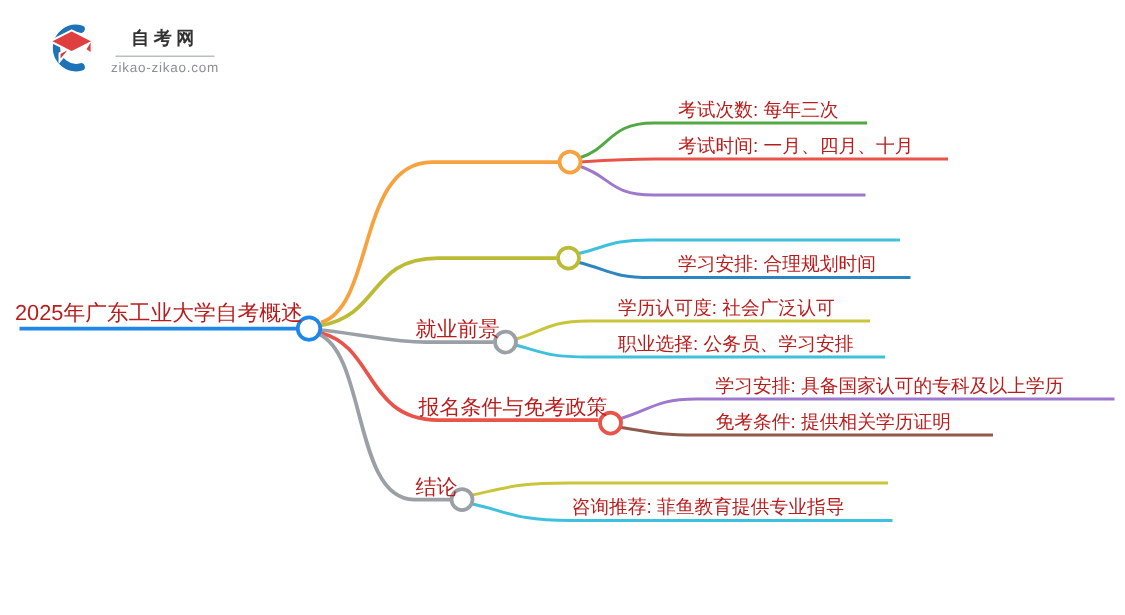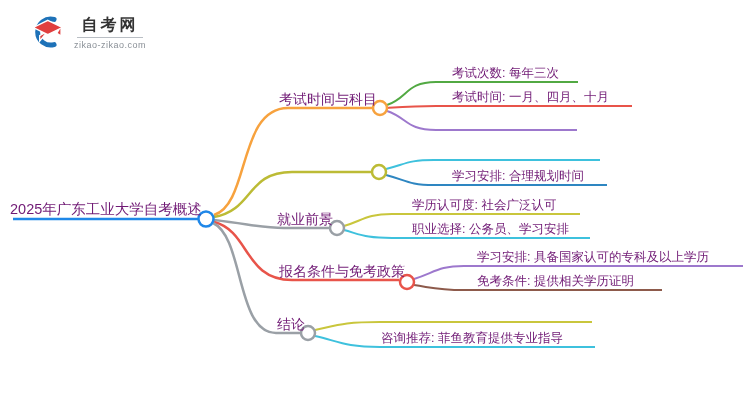--- a/index.html
+++ b/index.html
@@ -1,28 +1,28 @@
 <!DOCTYPE html>
 <html><head>
 <meta charset="utf-8">
 <style>
   html,body{margin:0;padding:0;background:#fff;}
   #stage{
     position:relative;width:750px;height:410px;background:#ffffff;overflow:hidden;
     font-family:"Liberation Sans","DejaVu Sans",sans-serif;
   }
   #wires{position:absolute;left:0;top:0;width:750px;height:410px;}
-  .lbl{position:absolute;color:#701a75;white-space:nowrap;}
+  .lbl{position:absolute;color:#b91c1c;white-space:nowrap;}
   .root-lbl{font-size:14.5px;line-height:16px;}
   .b-lbl{font-size:14px;line-height:16px;}
   .c-lbl{font-size:12.5px;line-height:15px;}
   
   #logo{position:absolute;left:28px;top:13px;display:flex;align-items:center;}
   #logo .txtcol{margin-left:10px;display:flex;flex-direction:column;align-items:center;}
-  #logo .brand{font-size:16px;font-weight:bold;color:#333;letter-spacing:3px;line-height:20px;}
+  #logo .brand{font-size:12px;font-weight:bold;color:#333;letter-spacing:3px;line-height:20px;}
   #logo .rule{width:66px;height:1px;background:#b9bec4;margin:2px 0 2px 0;}
   #logo .domain{font-size:9px;color:#8a9097;letter-spacing:0.5px;}
 </style>
 </head>
 <body>
 
 <div id="stage">
 
   <div id="logo">
     <svg width="36" height="38" viewBox="0 0 40 42">
@@ -67,21 +67,20 @@
     <circle cx="206" cy="219" r="7.5" fill="#fff" stroke-width="2.5" stroke="#1f87e8"></circle>
     <circle cx="380" cy="108" r="7" fill="#fff" stroke-width="2.5" stroke="#f7a23e"></circle>
     <circle cx="379" cy="172" r="7" fill="#fff" stroke-width="2.5" stroke="#bcbb35"></circle>
     <circle cx="337" cy="228" r="7" fill="#fff" stroke-width="2.5" stroke="#9aa0a6"></circle>
     <circle cx="407" cy="282" r="7" fill="#fff" stroke-width="2.5" stroke="#e8544a"></circle>
     <circle cx="308" cy="333" r="7" fill="#fff" stroke-width="2.5" stroke="#9aa0a6"></circle>
   </svg>
 
   <div class="lbl root-lbl" style="left:10px;top:201px;width:188px;text-align:right;">2025年广东工业大学自考概述</div>
 
-  <div class="lbl b-lbl" style="left:279px;top:91px;">考试时间与科目</div>
   <div class="lbl b-lbl" style="left:277px;top:211px;">就业前景</div>
   <div class="lbl b-lbl" style="left:279px;top:263px;">报名条件与免考政策</div>
   <div class="lbl b-lbl" style="left:277px;top:316px;">结论</div>
 
   <div class="lbl c-lbl" style="left:452px;top:66px;">考试次数: 每年三次</div>
   <div class="lbl c-lbl" style="left:452px;top:90px;">考试时间: 一月、四月、十月</div>
 
   <div class="lbl c-lbl" style="left:452px;top:169px;">学习安排: 合理规划时间</div>
 
   <div class="lbl c-lbl" style="left:412px;top:198px;">学历认可度: 社会广泛认可</div>

